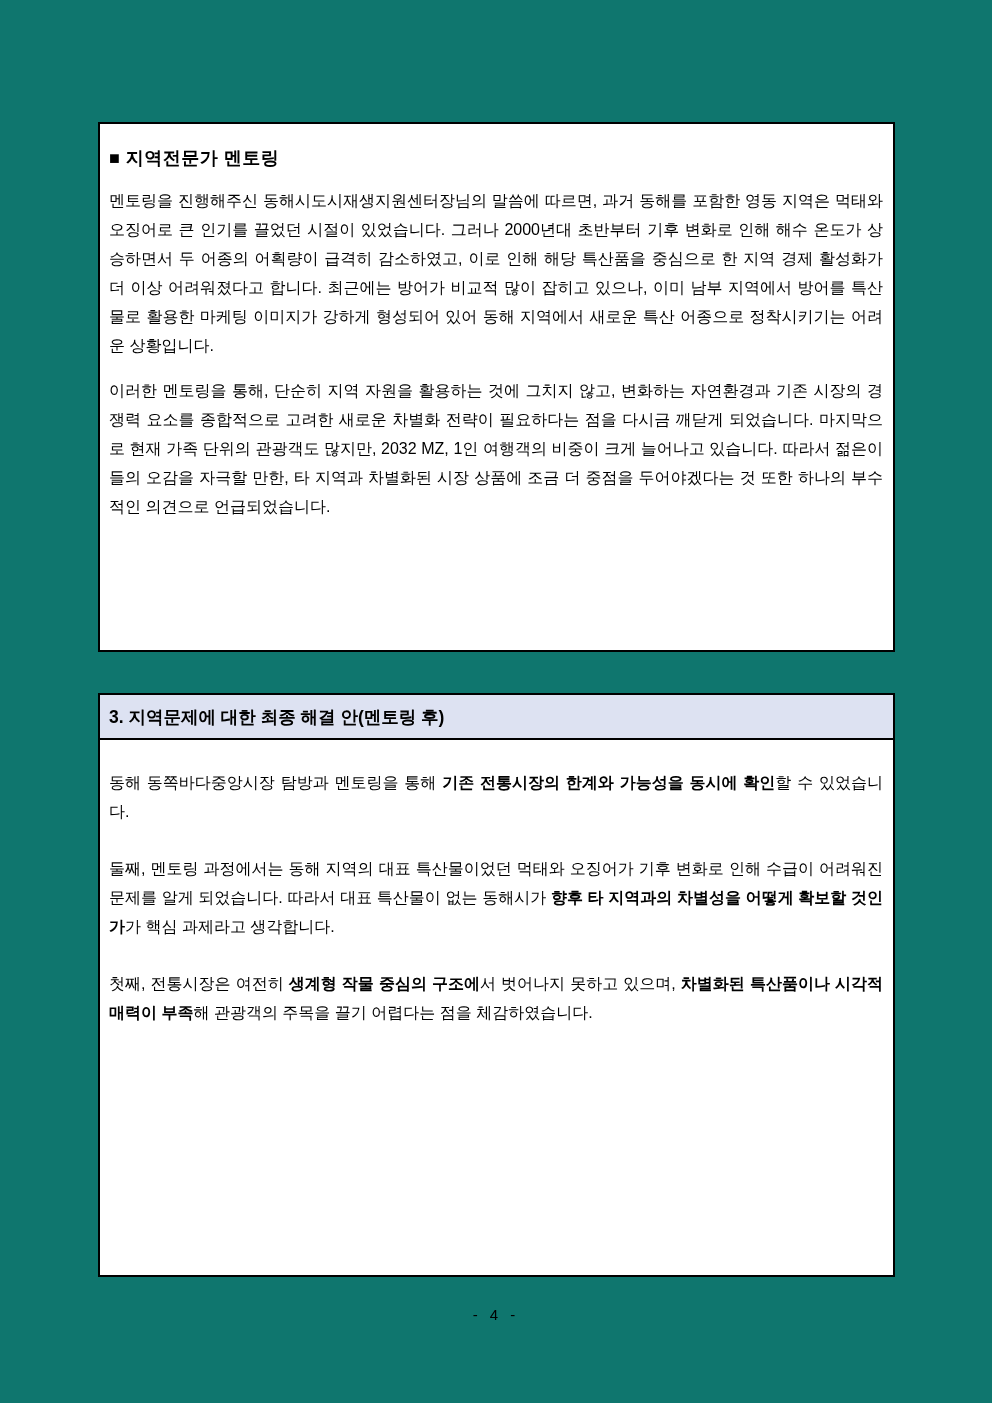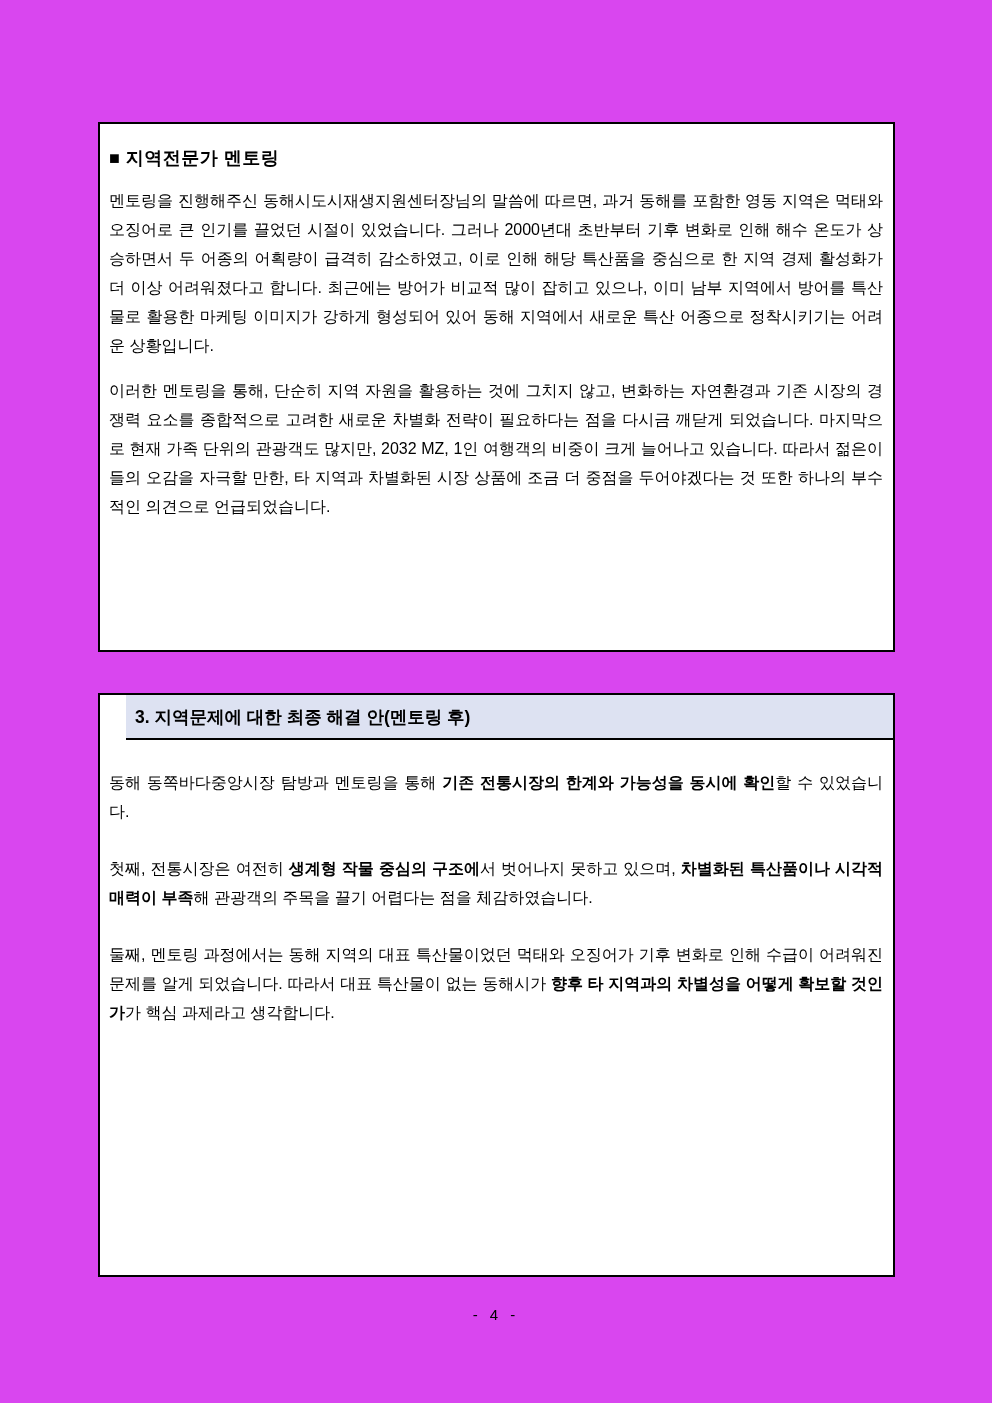--- a/index.html
+++ b/index.html
@@ -3,21 +3,21 @@
 <meta charset="utf-8">
 <style>
   * { box-sizing: border-box; margin: 0; padding: 0; }
   html, body { background: #e9e9e9; }
   body { font-family: "Liberation Sans", "DejaVu Sans", sans-serif; }
   .page {
     position: relative;
     width: 992px;
     height: 1403px;
     margin: 0 auto;
-    background: #d946ef;
+    background: #0f766e;
     color: #1a1a1a;
   }
   
   .box {
     position: absolute;
     left: 98px;
     width: 797px;
     border: 2px solid #000000;
     background: #ffffff;
   }
@@ -49,21 +49,20 @@
   }
   .box2 .header-row {
     height: 45px;
     display: flex;
     align-items: center;
     padding: 0 9px;
     border-bottom: 2px solid #000000;
     font-size: 17.5px;
     font-weight: bold;
     color: #000000;
-    margin-left: 26px;
   }
   .box2 .sub-row {
     height: 34px;
     display: flex;
     align-items: center;
     padding: 0 9px;
     border-bottom: 2px solid #000000;
     font-size: 16px;
     color: #000000;
   }
@@ -102,20 +101,20 @@
     <p>멘토링을 진행해주신 동해시도시재생지원센터장님의 말씀에 따르면, 과거 동해를 포함한 영동 지역은 먹태와 오징어로 큰 인기를 끌었던 시절이 있었습니다. 그러나 2000년대 초반부터 기후 변화로 인해 해수 온도가 상승하면서 두 어종의 어획량이 급격히 감소하였고, 이로 인해 해당 특산품을 중심으로 한 지역 경제 활성화가 더 이상 어려워졌다고 합니다. 최근에는 방어가 비교적 많이 잡히고 있으나, 이미 남부 지역에서 방어를 특산물로 활용한 마케팅 이미지가 강하게 형성되어 있어 동해 지역에서 새로운 특산 어종으로 정착시키기는 어려운 상황입니다.</p>
     <p>이러한 멘토링을 통해, 단순히 지역 자원을 활용하는 것에 그치지 않고, 변화하는 자연환경과 기존 시장의 경쟁력 요소를 종합적으로 고려한 새로운 차별화 전략이 필요하다는 점을 다시금 깨닫게 되었습니다. 마지막으로 현재 가족 단위의 관광객도 많지만, 2032 MZ, 1인 여행객의 비중이 크게 늘어나고 있습니다. 따라서 젊은이들의 오감을 자극할 만한, 타 지역과 차별화된 시장 상품에 조금 더 중점을 두어야겠다는 것 또한 하나의 부수적인 의견으로 언급되었습니다.</p>
   </section>
 
   <section class="box box2">
     <div class="header-row" style="background: rgb(221, 226, 242);">
       <span>3.  지역문제에  대한  최종  해결  안(멘토링  후)</span>
     </div>
     <div class="body-row">
       <p>동해 동쪽바다중앙시장 탐방과 멘토링을 통해 <b>기존 전통시장의 한계와 가능성을 동시에 확인</b>할 수 있었습니다.</p>
+      <p>둘째, 멘토링 과정에서는 동해 지역의 대표 특산물이었던 먹태와 오징어가 기후 변화로 인해 수급이 어려워진 문제를 알게 되었습니다. 따라서 대표 특산물이 없는 동해시가 <b>향후 타 지역과의 차별성을 어떻게 확보할 것인가</b>가 핵심 과제라고 생각합니다.</p>
       <p>첫째, 전통시장은 여전히 <b>생계형 작물 중심의 구조에</b>서 벗어나지 못하고 있으며, <b>차별화된 특산품이나 시각적 매력이 부족</b>해 관광객의 주목을 끌기 어렵다는 점을 체감하였습니다.</p>
-      <p>둘째, 멘토링 과정에서는 동해 지역의 대표 특산물이었던 먹태와 오징어가 기후 변화로 인해 수급이 어려워진 문제를 알게 되었습니다. 따라서 대표 특산물이 없는 동해시가 <b>향후 타 지역과의 차별성을 어떻게 확보할 것인가</b>가 핵심 과제라고 생각합니다.</p>
     </div>
   </section>
 
   <div class="page-number">- 4 -</div>
 
 </div>
 
 </body></html>

